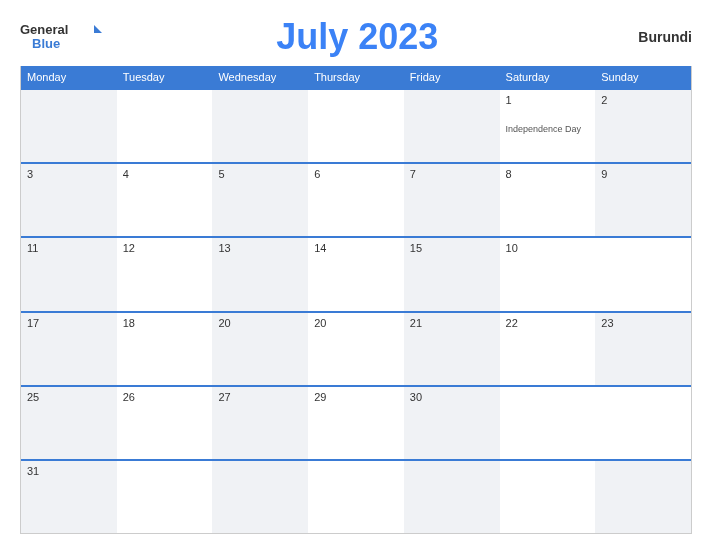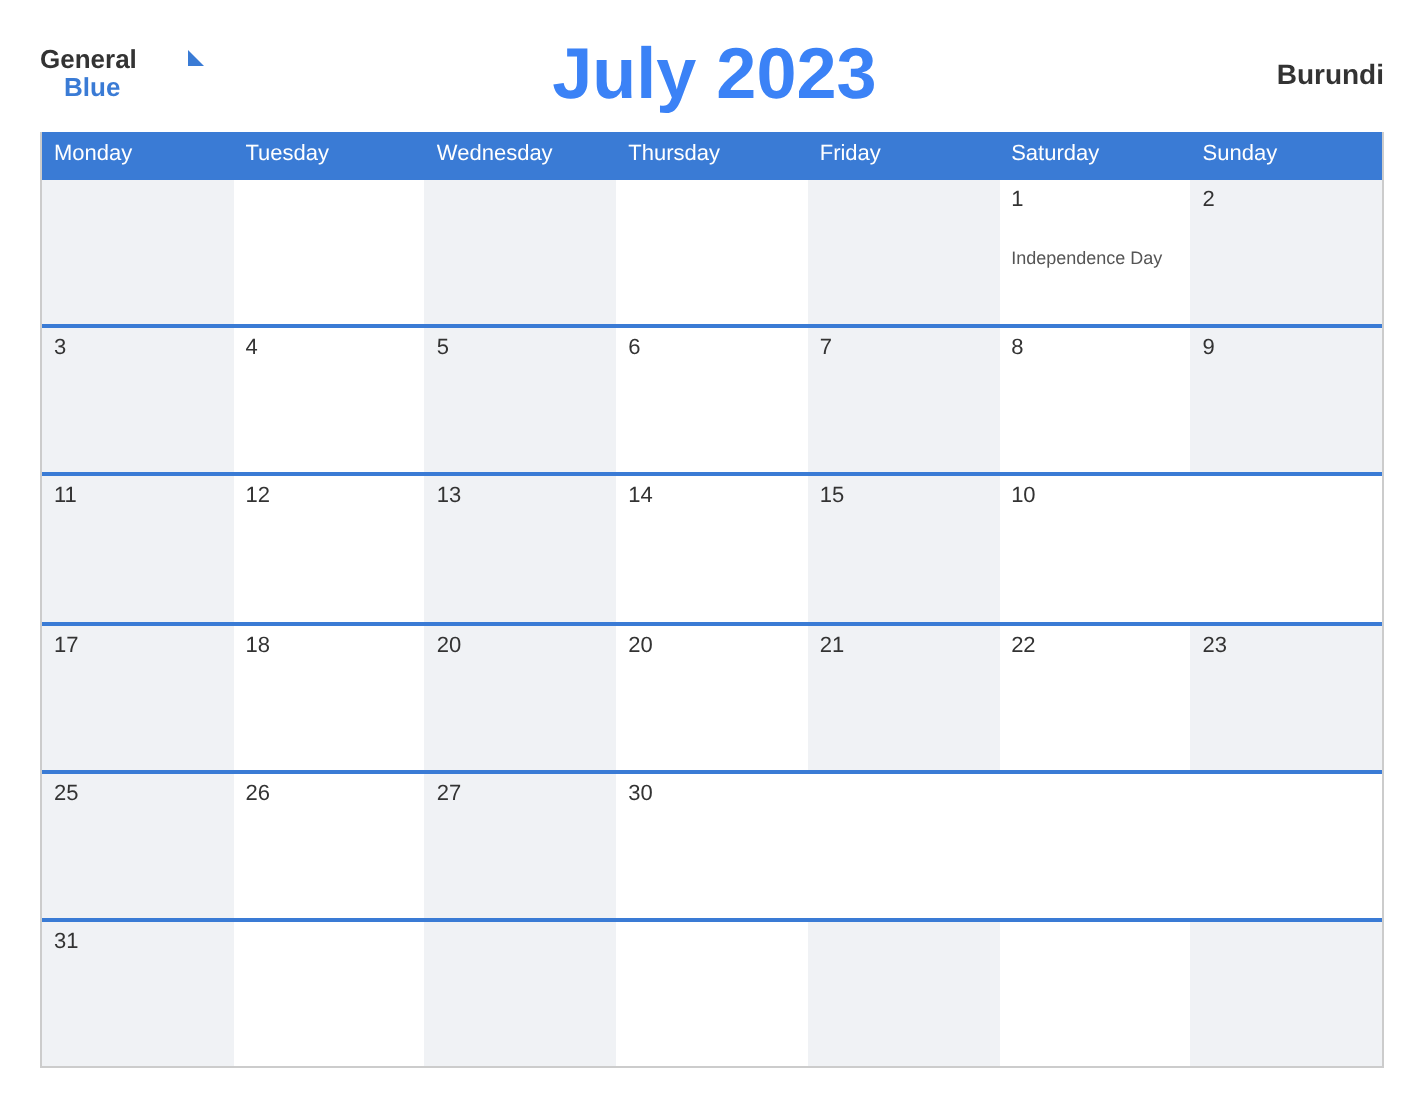--- a/index.html
+++ b/index.html
@@ -251,20 +251,23 @@
           <div class="cal-cell">
             <span class="cell-day">25</span>
           </div>
           <div class="cal-cell">
             <span class="cell-day">26</span>
           </div>
           <div class="cal-cell">
             <span class="cell-day">27</span>
           </div>
           <div class="cal-cell">
+            <span class="cell-day">29</span>
+          </div>
+          <div class="cal-cell">
             <span class="cell-day">30</span>
           </div>
         </div>
         <div class="cal-week">
           <div class="cal-cell">
             <span class="cell-day">31</span>
           </div>
           <div class="cal-cell"></div>
           <div class="cal-cell"></div>
           <div class="cal-cell"></div>

